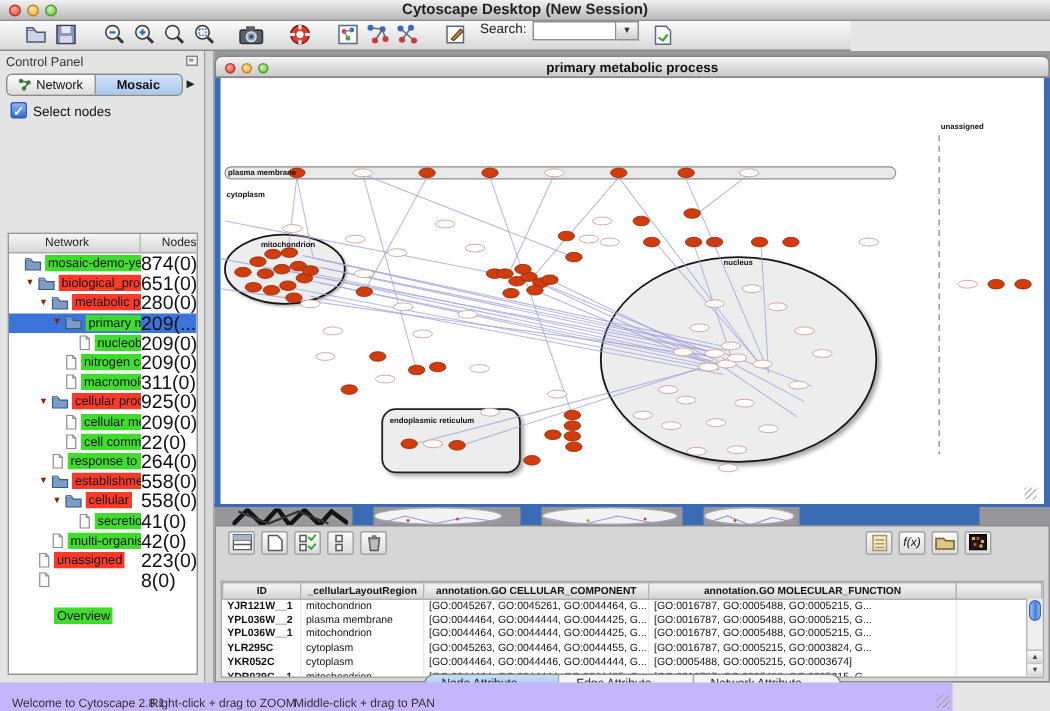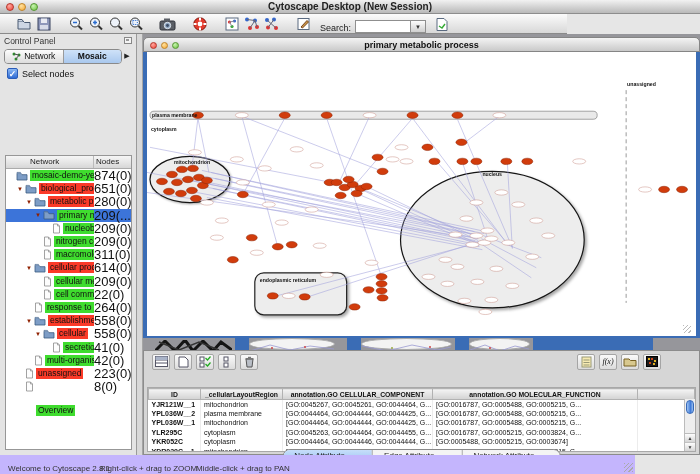--- a/index.html
+++ b/index.html
@@ -11,21 +11,21 @@
     background:linear-gradient(#f2f2f2,#d2d2d2 55%,#b9b9b9); border-bottom:1px solid #8d8d8d;
     text-align:center; font-size:10px; font-weight:bold; color:#222; line-height:13px; }
   .lights { position:absolute; left:6px; top:3px; display:flex; gap:4px; }
   .light { width:8px; height:8px; border-radius:50%; }
   .light.r { background:radial-gradient(circle at 35% 30%, #ffa9a0, #ee4337); border:1px solid #b5352b; }
   .light.y { background:radial-gradient(circle at 35% 30%, #ffe2a0, #f6a935); border:1px solid #c08428; }
   .light.g { background:radial-gradient(circle at 35% 30%, #c8f5b0, #6cc240); border:1px solid #559633; }
 
   .toolbar { position:absolute; left:0; top:14px; width:567px; height:20px;
     background:linear-gradient(#fbfbfb,#d8d8d8); border-bottom:1px solid #8a8a8a;
-    display:flex; align-items:flex-end; padding-left:14px; }
+    display:flex; align-items:flex-start; padding-left:14px; }
   .tbtn { width:20px; height:18px; display:flex; align-items:center; justify-content:center; }
   .tsep { width:12px; }
   .search-label { font-size:9px; color:#222; margin:0 4px 0 6px; }
   .search-input { width:56px; height:13px; border:1px solid #8f8f8f; font-size:9px; padding:0 2px; background:#fff; }
   .search-dd { width:15px; height:13px; border:1px solid #8f8f8f; border-left:none;
     background:linear-gradient(#fdfdfd,#cfcfcf); font-size:6px; line-height:12px; text-align:center; color:#333; }
 
   
   .control-panel { position:absolute; left:0; top:34px; width:137px; height:421px;
     background:#e4e4e4; border-right:1px solid #9a9a9a; }
@@ -48,21 +48,21 @@
     background:linear-gradient(#8cb8f4,#3a77d6); color:#fff; font-size:5px; line-height:6.5px; text-align:center; }
   .checkbox-row { display:flex; align-items:center; gap:4px; margin:4px 7px 3px; font-size:9px; }
   .cb { width:11px; height:11px; border-radius:2px; border:1px solid #2a5cb8;
     background:linear-gradient(#8cb8f4,#2f6cd4); color:#fff; font-size:9px; line-height:10px; text-align:center; font-weight:bold; }
 
   .tree { position:absolute; left:5px; right:4px; top:121px; bottom:5px; background:#fff;
     border:1px solid #979797; overflow:hidden; display:flex; flex-direction:column; }
   .tree-head { display:flex; height:13px; background:linear-gradient(#f6f6f6,#d7d7d7);
     border-bottom:1px solid #ababab; font-size:8px; color:#222; flex:none; }
   .tree-head .c1 { flex:1; border-right:1px solid #bbb; padding-left:24px; line-height:12px; }
-  .tree-head .c2 { width:37px; padding-left:2px; line-height:12px; }
+  .tree-head .c2 { width:37px; padding-left:2px; line-height:12px;text-align:right; }
   .tree-body { flex:1; }
   .tree-row { display:flex; align-items:center; height:13.2px; font-size:8.5px; white-space:nowrap; }
   .tree-row.sel { background:#3c74d9; }
   .tri { width:8px; flex:none; font-size:6px; color:#8f2000; line-height:8px; }
   .ticon { flex:none; display:flex; margin-right:2px; }
   .tlwrap { flex:1; overflow:hidden; display:flex; }
   .tlabel { padding:0 2px; line-height:11px; }
   .tcount { width:37px; flex:none; font-size:13px; color:#111; }
 
   
@@ -385,21 +385,21 @@
             <span class="tri">▼</span>
             <span class="ticon">
               <svg width="12" height="10" viewBox="0 0 12 10">
                 <path d="M1 2.5h4l1 1.2h5V9H1z" fill="#7d9dc6" stroke="#3b5a82" stroke-width="0.8"></path>
                 <path d="M1 2.5V1.4h3.4l.8 1.1" fill="#9db8da" stroke="#3b5a82" stroke-width="0.6"></path>
               </svg>
             </span>
             <span class="tlwrap">
               <span class="tlabel" style="background: rgb(251, 58, 40);">cellular process</span>
             </span>
-            <span class="tcount">614(0)</span>
+            <span class="tcount">925(0)</span>
           </div>
           <div class="tree-row">
             <span style="flex: 0 0 auto; width: 29px;"></span>
             <span class="tri"></span>
             <span class="ticon">
               <svg width="9" height="11" viewBox="0 0 9 11">
                 <path d="M1.5 1h4l2 2v7h-6z" fill="#fdfdfd" stroke="#8a8a8a" stroke-width="0.8"></path>
                 <path d="M5.5 1v2h2" fill="none" stroke="#8a8a8a" stroke-width="0.7"></path>
               </svg>
             </span>
@@ -771,21 +771,21 @@
         <div class="dp-spacer"></div>
         <div class="dp-btn">
             <svg width="11" height="12">
               <rect x="1" y="1" width="9" height="10" fill="#f6eab2" stroke="#997"></rect>
               <line x1="2.5" y1="4" x2="8.5" y2="4" stroke="#997"></line>
               <line x1="2.5" y1="6.5" x2="8.5" y2="6.5" stroke="#997"></line>
               <line x1="2.5" y1="9" x2="8.5" y2="9" stroke="#997"></line>
             </svg>
           </div>
         <div class="dp-btn">
-            <span style="font-size:8px;font-style:italic;font-family:Liberation Serif, serif;">f(x)</span>
+            <span style="font-size:8px;font-style:italic;font-family:Liberation Sans, sans-serif;">f(x)</span>
           </div>
         <div class="dp-btn">
             <svg width="14" height="11">
               <path d="M1 3h5l1.5 1.5H13V10H1z" fill="#d8c88e" stroke="#776022"></path>
             </svg>
           </div>
         <div class="dp-btn">
             <svg width="12" height="11">
               <rect x="0.5" y="0.5" width="11" height="10" fill="#1a1a1a" stroke="#000"></rect>
               <rect x="2" y="2" width="2" height="2" fill="#e3b324"></rect>

